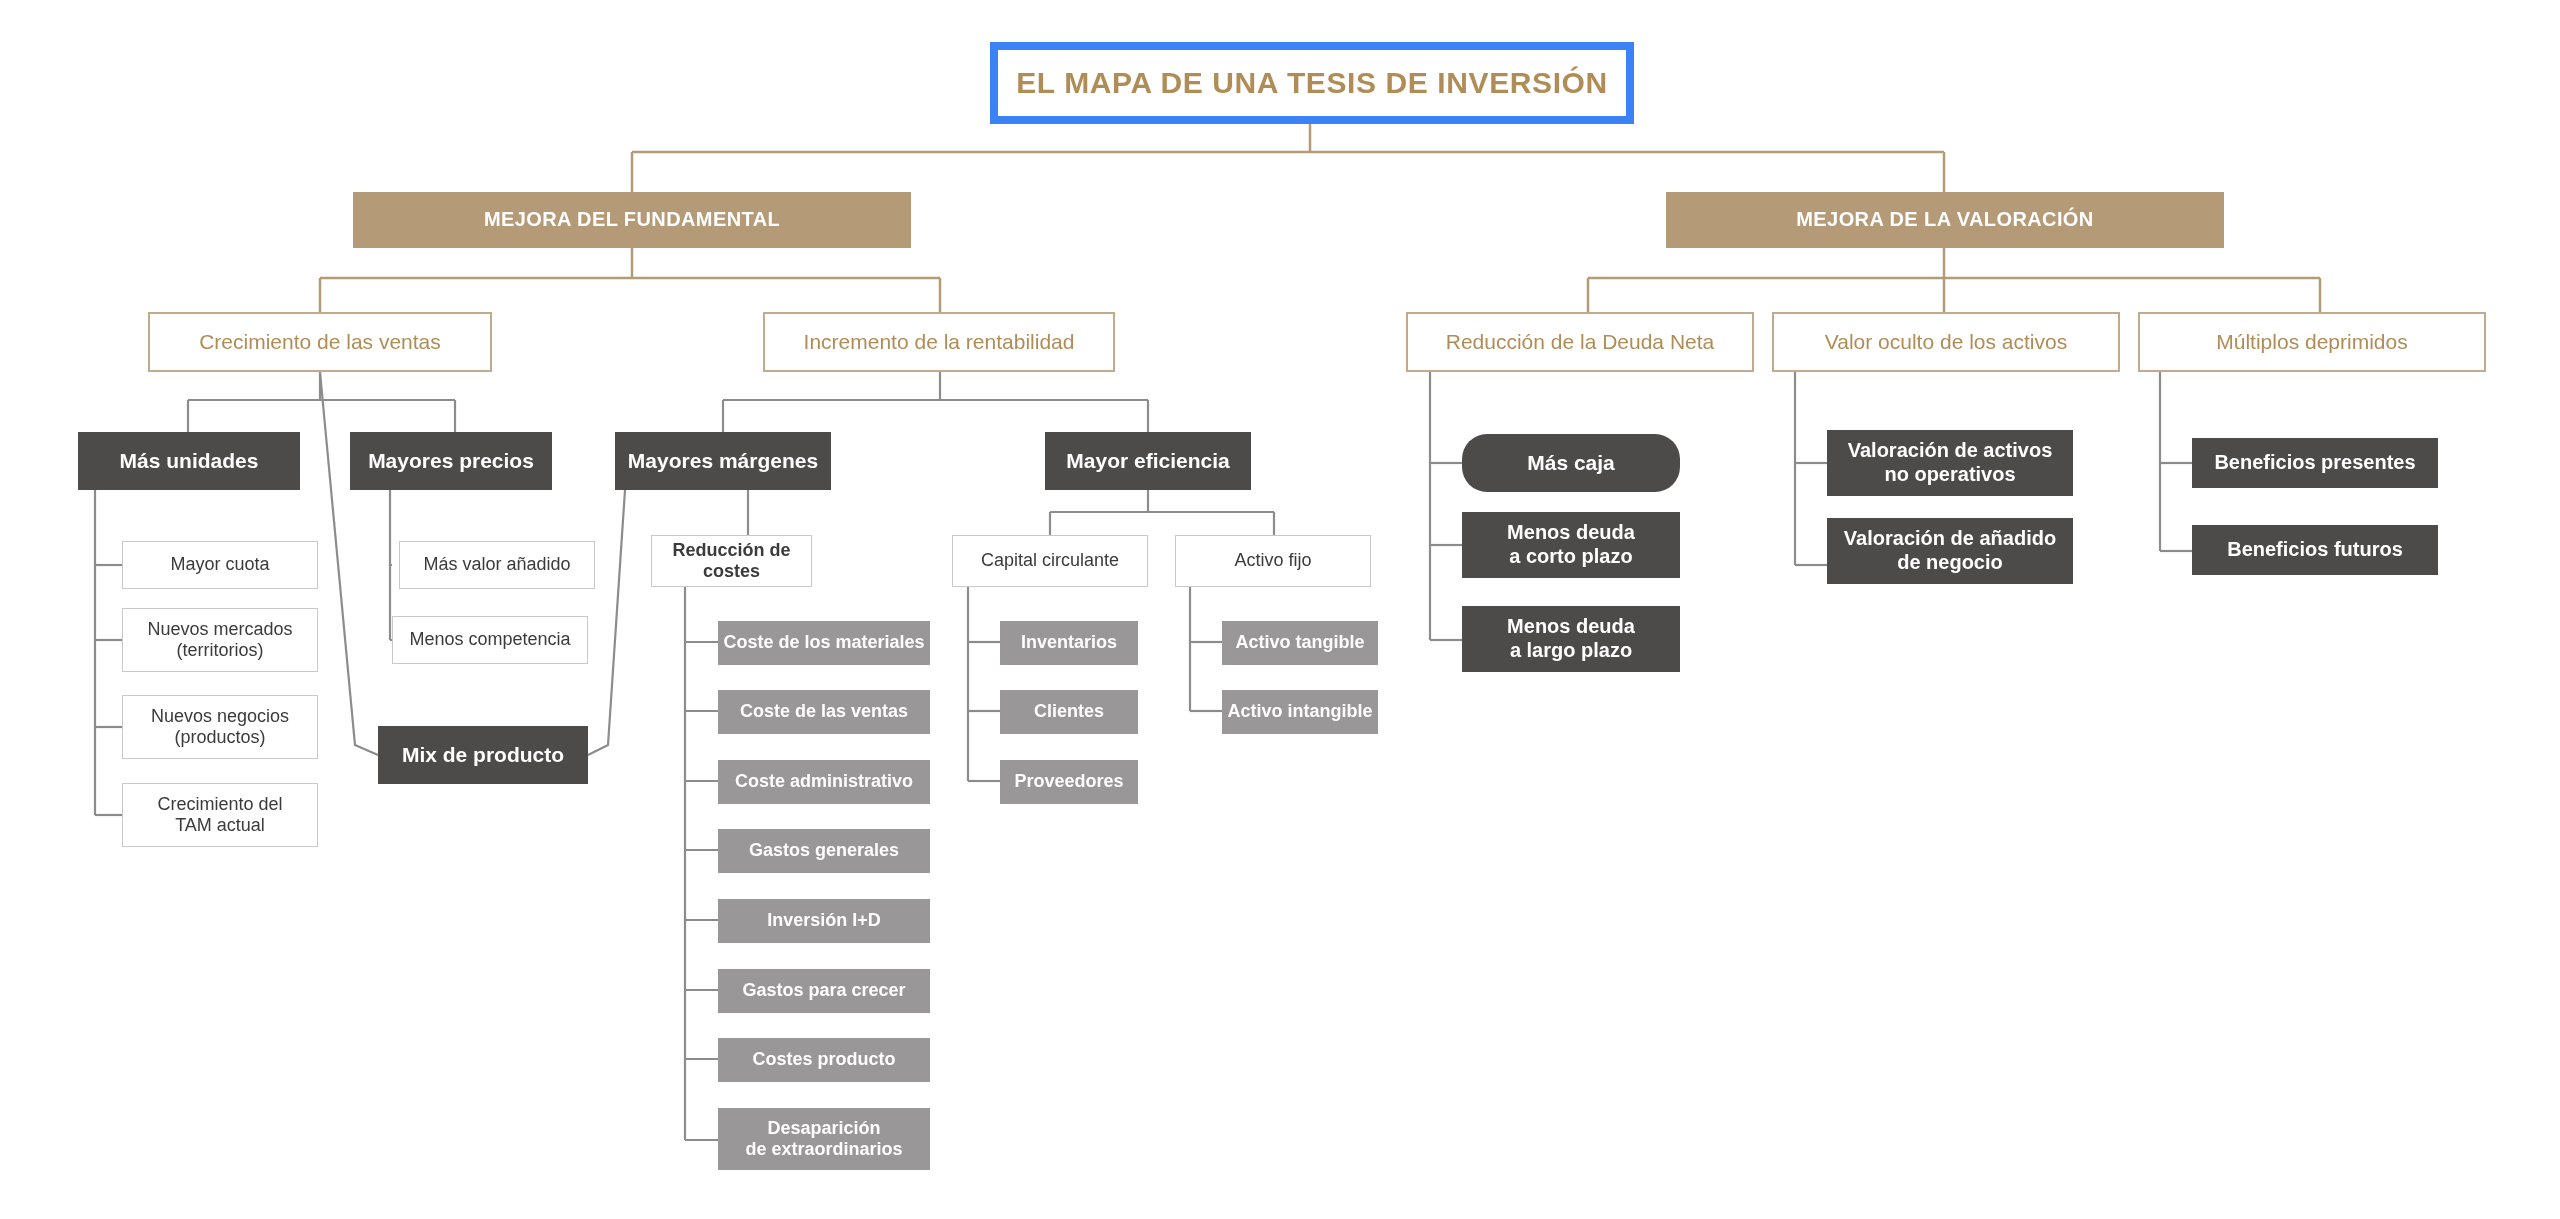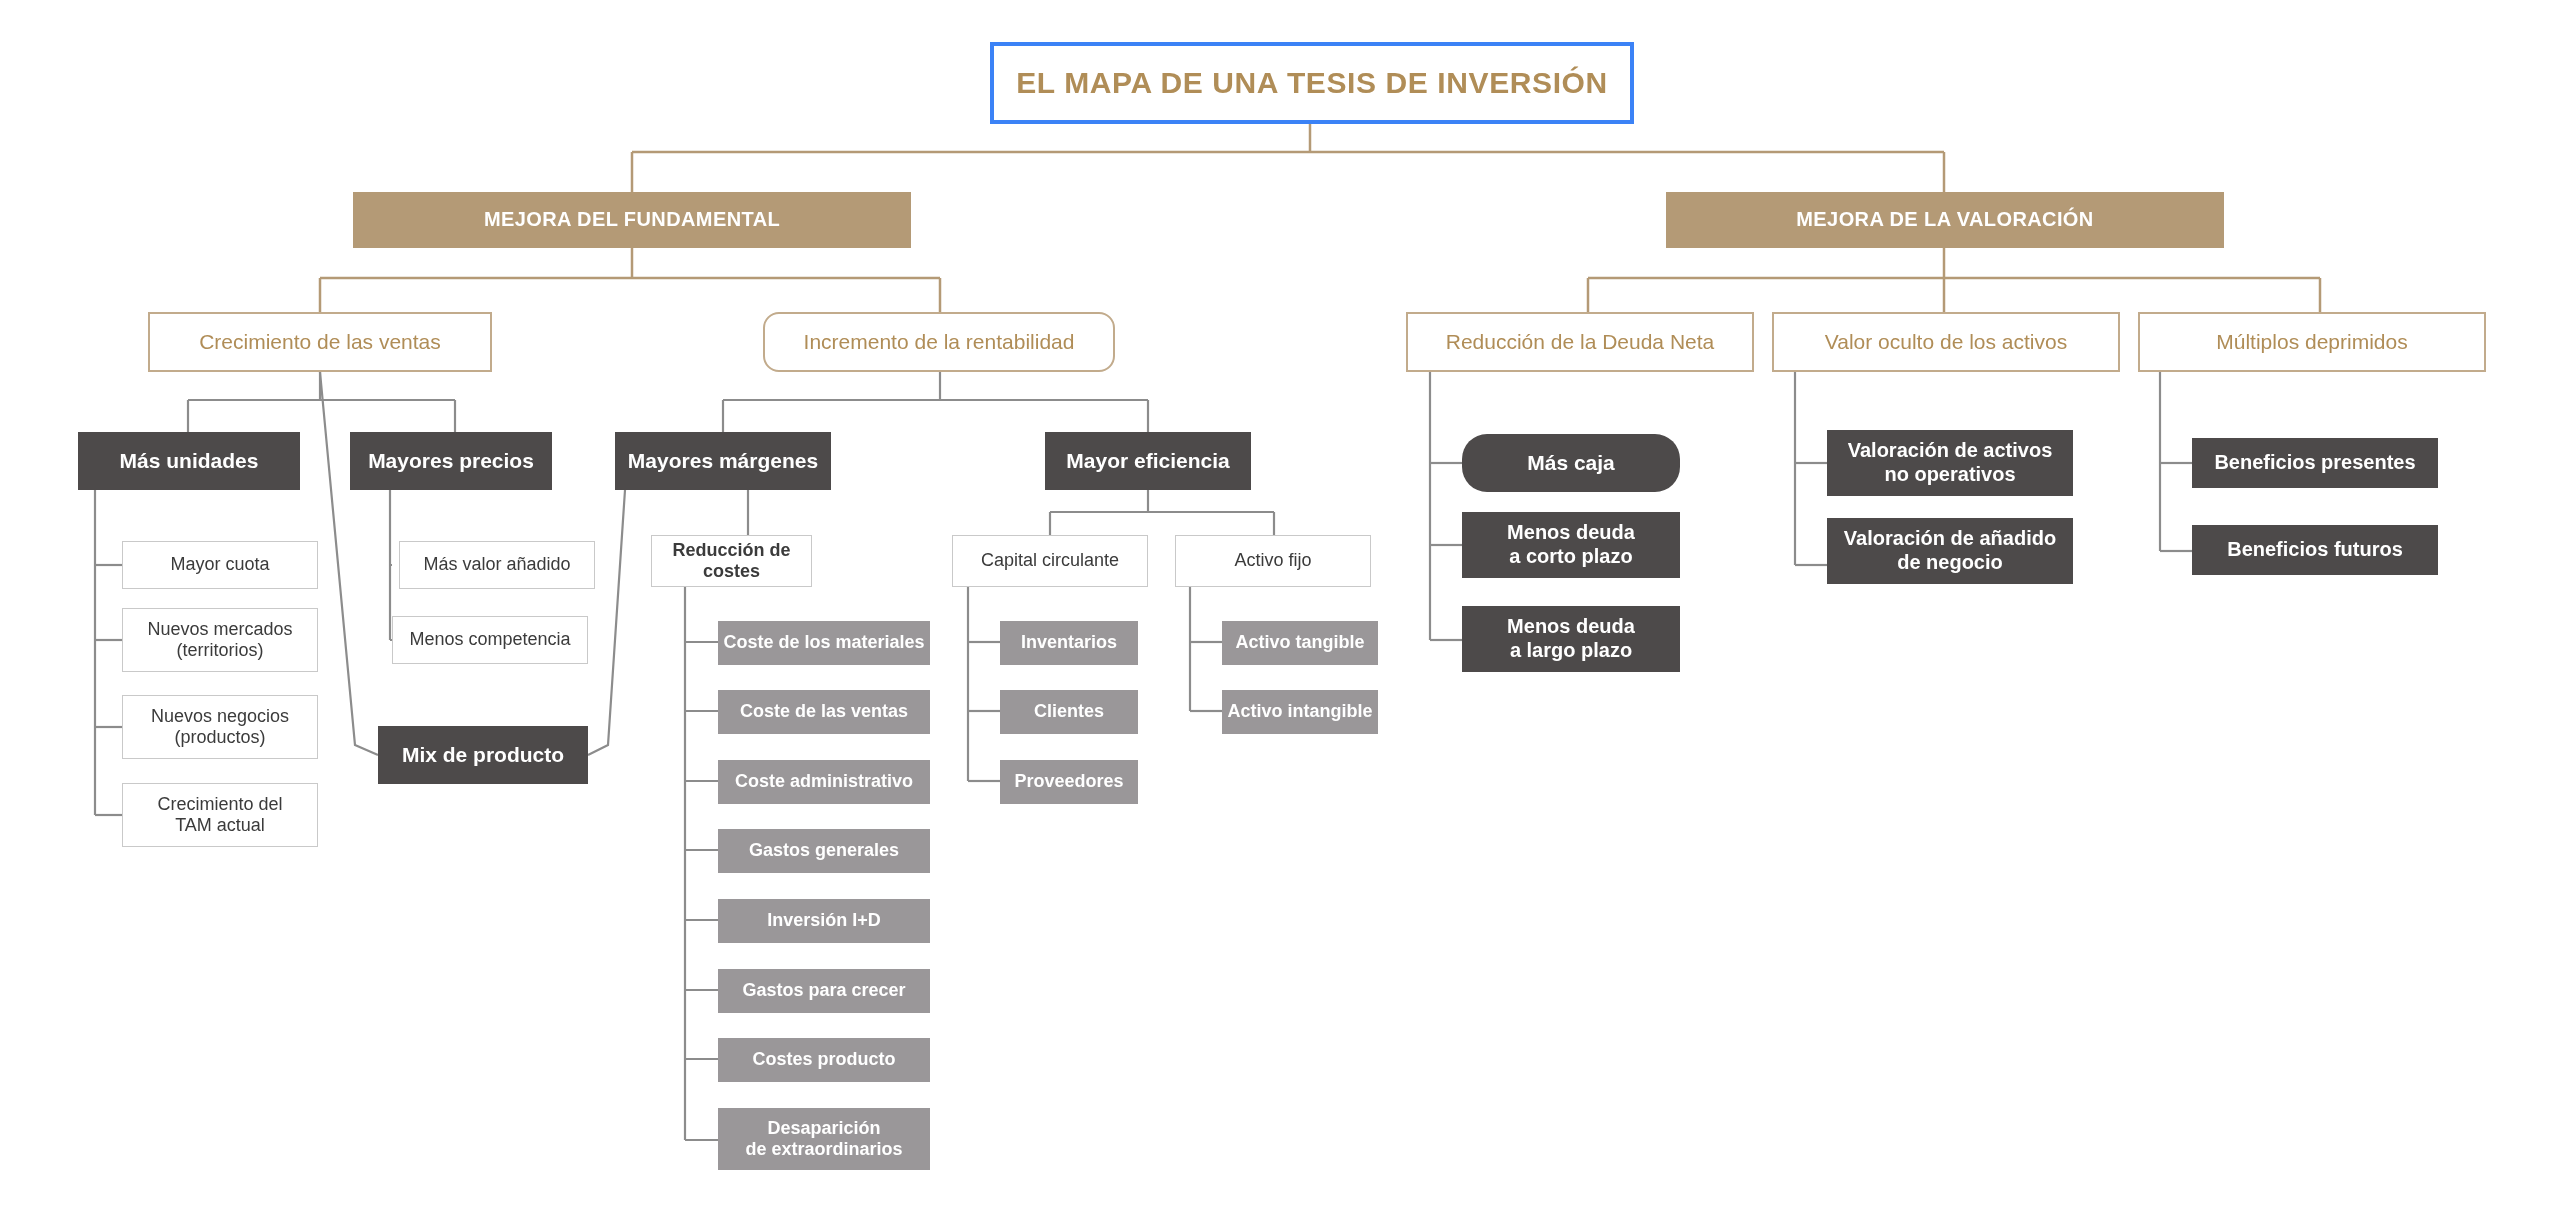--- a/index.html
+++ b/index.html
@@ -3,21 +3,21 @@
 <meta charset="utf-8">
 <style>
   html,body{margin:0;padding:0;background:#ffffff;}
   body{font-family:"Liberation Sans", sans-serif;}
   #stage{position:relative;width:2560px;height:1219px;background:#ffffff;overflow:hidden;}
   #wires{position:absolute;left:0;top:0;width:2560px;height:1219px;}
   .node{position:absolute;box-sizing:border-box;display:flex;align-items:center;
         justify-content:center;text-align:center;line-height:1.18;}
 
   
-  .n-title{background:#ffffff;border:4px solid #3b82f6;color:#b08d57;
+  .n-title{background:#ffffff;border:8px solid #3b82f6;color:#b08d57;
            font-size:30px;font-weight:700;letter-spacing:.6px;}
 
   
   .n-tan{background:#b49a76;color:#ffffff;font-size:20px;font-weight:700;
          letter-spacing:.4px;border:1px solid #b49a76;}
 
   
   .n-outline{background:#ffffff;border:2px solid #c2ab8c;color:#b08d57;font-size:21px;}
 
   
@@ -121,21 +121,21 @@
       <path d="M2160,551 L2192,551"></path>
     </g>
   </svg>
 
   <div class="node n-title" style="left:990px;top:42px;width:644px;height:82px;">EL MAPA DE UNA TESIS DE INVERSIÓN</div>
 
   <div class="node n-tan" style="left:353px;top:192px;width:558px;height:56px;">MEJORA DEL FUNDAMENTAL</div>
   <div class="node n-tan" style="left:1666px;top:192px;width:558px;height:56px;">MEJORA DE LA VALORACIÓN</div>
 
   <div class="node n-outline" style="left:148px;top:312px;width:344px;height:60px;">Crecimiento de las ventas</div>
-  <div class="node n-outline" style="left:763px;top:312px;width:352px;height:60px;border-radius:16px;">Incremento de la rentabilidad</div>
+  <div class="node n-outline" style="left:763px;top:312px;width:352px;height:60px;">Incremento de la rentabilidad</div>
   <div class="node n-outline" style="left:1406px;top:312px;width:348px;height:60px;">Reducción de la Deuda Neta</div>
   <div class="node n-outline" style="left:1772px;top:312px;width:348px;height:60px;">Valor oculto de los activos</div>
   <div class="node n-outline" style="left:2138px;top:312px;width:348px;height:60px;">Múltiplos deprimidos</div>
 
   <div class="node n-dark" style="left:78px;top:432px;width:222px;height:58px;">Más unidades</div>
   <div class="node n-dark" style="left:350px;top:432px;width:202px;height:58px;">Mayores precios</div>
   <div class="node n-dark" style="left:615px;top:432px;width:216px;height:58px;">Mayores márgenes</div>
   <div class="node n-dark" style="left:1045px;top:432px;width:206px;height:58px;">Mayor eficiencia</div>
 
   <div class="node n-dark" style="left:378px;top:726px;width:210px;height:58px;">Mix de producto</div>

